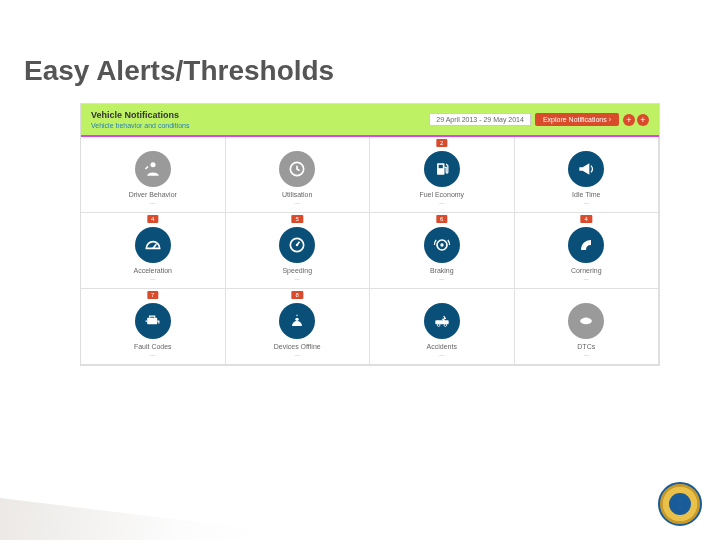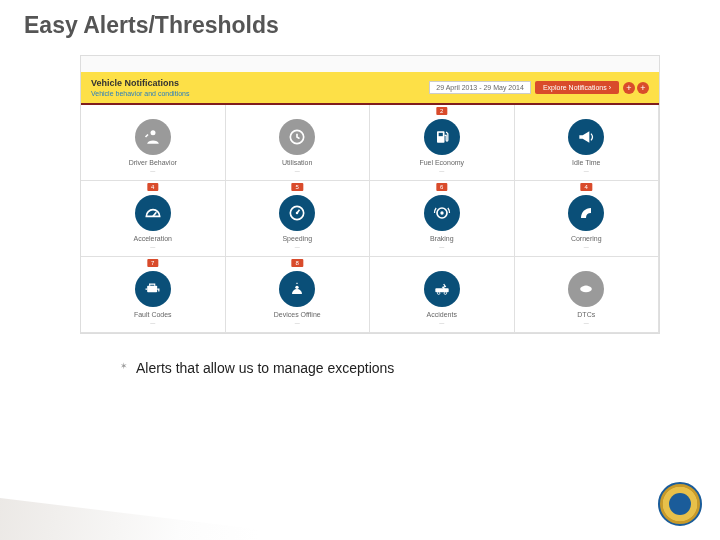--- a/index.html
+++ b/index.html
@@ -1,19 +1,19 @@
 <!DOCTYPE html>
 <html><head>
 <meta charset="utf-8">
 <style>
   * { box-sizing: border-box; margin: 0; padding: 0; }
   body { width: 720px; height: 540px; font-family: Arial, sans-serif; background: #fff; position: relative; overflow: hidden; }
-  .title { font-size: 23px; font-weight: bold; color: #555; padding: 12px 24px 8px; font-family: "Franklin Gothic", Arial, sans-serif; }
+  .title { font-size: 28px; font-weight: bold; color: #555; padding: 12px 24px 8px; font-family: "Franklin Gothic", Arial, sans-serif; margin-top: 43px; }
   .dashboard { margin: 8px 60px 0 80px; border: 1px solid #ddd; background: #fafafa; font-size: 8px; }
-  .dash-head { display: flex; align-items: center; padding: 6px 10px; border-bottom: 2px solid #7f1d1d; background: #fde047; margin-top: 16px; }
+  .dash-head { display: flex; align-items: center; padding: 6px 10px; border-bottom: 2px solid #d946ef; background: #bef264; }
   .dash-title { font-weight: bold; font-size: 9px; color: #333; }
   .dash-sub { color: #2a7fbf; font-size: 7px; margin-top: 2px; }
   .dash-head-left { flex: 1; }
   .date-pick { border: 1px solid #ccc; padding: 2px 6px; font-size: 7px; color: #666; margin-right: 4px; background: #fff; }
   .explore-btn { background: #d94b2b; color: #fff; padding: 3px 8px; border-radius: 2px; font-size: 7px; }
   .plus-btns { display: flex; gap: 2px; margin-left: 4px; }
   .plus-btn { width: 12px; height: 12px; border-radius: 50%; background: #d94b2b; color: #fff; font-size: 9px; line-height: 12px; text-align: center; }
   .grid { display: grid; grid-template-columns: repeat(4, 1fr); }
   .cell { border-right: 1px solid #e0e0e0; border-bottom: 1px solid #e0e0e0; padding: 4px 0 6px; text-align: center; position: relative; background: #fff; }
   .badge { position: absolute; top: 2px; left: 50%; transform: translateX(-50%); background: #d94b2b; color: #fff; font-size: 6px; padding: 0 4px; border-radius: 1px; line-height: 8px; }
@@ -181,19 +181,18 @@
             <rect x="10" y="8" width="4" height="2"></rect>
           </svg>
         </div>
         <div class="cell-label">DTCs</div>
         <div class="sub-line">—</div>
       </div>
     </div>
 </div>
 
 <ul class="bullets" id="bullets">
-    <li>Alerts that allow us to manage exceptions</li>
   </ul>
 
 <div class="wedge"></div>
 <div class="seal">
     <div class="seal-inner"></div>
   </div>
 
 </body></html>

